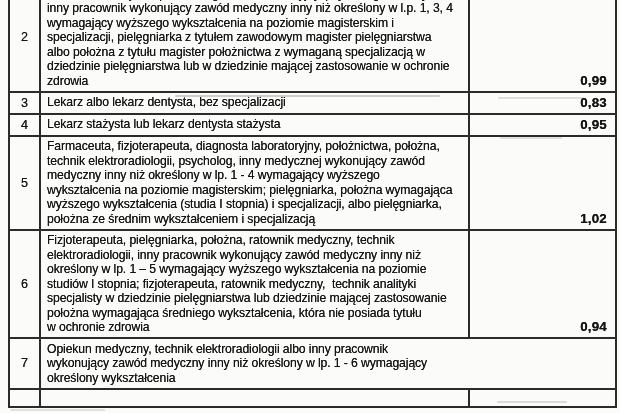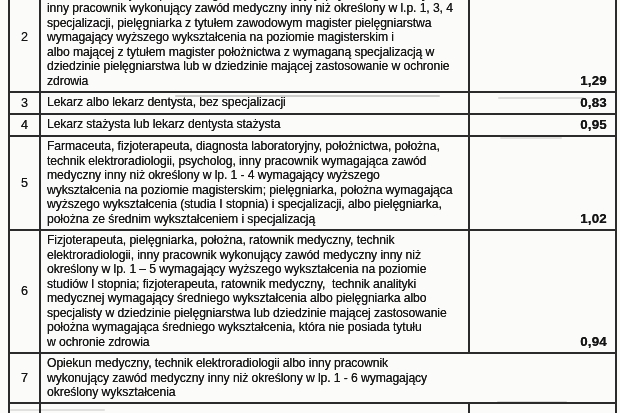--- a/index.html
+++ b/index.html
@@ -79,28 +79,28 @@
 
 <div class="page">
   <div class="doc-table">
   <div class="row">
     <div class="cell num">
           <span class="numtxt">2</span>
         </div>
     <div class="cell desc">
           <div>Farmaceuta, fizjoterapeuta, diagnosta laboratoryjny, psycholog kliniczny,</div>
           <div>inny pracownik wykonujący zawód medyczny inny niż określony w l.p. 1, 3, 4</div>
+          <div>wymagający wyższego wykształcenia na poziomie magisterskim i</div>
           <div>specjalizacji, pielęgniarka z tytułem zawodowym magister pielęgniarstwa</div>
-          <div>wymagający wyższego wykształcenia na poziomie magisterskim i</div>
-          <div>albo mającej z tytułem magister położnictwa z wymaganą specjalizacją w</div>
+          <div>albo położna z tytułu magister położnictwa z wymaganą specjalizacją w</div>
           <div>dziedzinie pielęgniarstwa lub w dziedzinie mającej zastosowanie w ochronie</div>
           <div>zdrowia</div>
         </div>
     <div class="cell val">
-          <span class="valtxt">1,29</span>
+          <span class="valtxt">0,99</span>
         </div>
   </div>
 
   <div class="row">
     <div class="cell num">
           <span class="numtxt">3</span>
         </div>
     <div class="cell desc">
           <div>Lekarz albo lekarz dentysta, bez specjalizacji</div>
         </div>
@@ -120,41 +120,40 @@
           <span class="valtxt">0,95</span>
         </div>
   </div>
 
   <div class="row">
     <div class="cell num">
           <span class="numtxt">5</span>
         </div>
     <div class="cell desc">
           <div>Farmaceuta, fizjoterapeuta, diagnosta laboratoryjny, położnictwa, położna,</div>
-          <div>technik elektroradiologii, psycholog, inny pracownik wymagająca zawód</div>
+          <div>technik elektroradiologii, psycholog, inny medycznej wykonujący zawód</div>
           <div>medyczny inny niż określony w lp. 1 - 4 wymagający wyższego</div>
           <div>wykształcenia na poziomie magisterskim; pielęgniarka, położna wymagająca</div>
           <div>wyższego wykształcenia (studia I stopnia) i specjalizacji, albo pielęgniarka,</div>
           <div>położna ze średnim wykształceniem i specjalizacją</div>
         </div>
     <div class="cell val">
           <span class="valtxt">1,02</span>
         </div>
   </div>
 
   <div class="row">
     <div class="cell num">
           <span class="numtxt">6</span>
         </div>
     <div class="cell desc">
           <div>Fizjoterapeuta, pielęgniarka, położna, ratownik medyczny, technik</div>
           <div>elektroradiologii, inny pracownik wykonujący zawód medyczny inny niż</div>
           <div>określony w lp. 1 – 5 wymagający wyższego wykształcenia na poziomie</div>
           <div>studiów I stopnia; fizjoterapeuta, ratownik medyczny,  technik analityki</div>
-          <div>medycznej wymagający średniego wykształcenia albo pielęgniarka albo</div>
           <div>specjalisty w dziedzinie pielęgniarstwa lub dziedzinie mającej zastosowanie</div>
           <div>położna wymagająca średniego wykształcenia, która nie posiada tytułu</div>
           <div>w ochronie zdrowia</div>
         </div>
     <div class="cell val">
           <span class="valtxt">0,94</span>
         </div>
   </div>
 
   <div class="row">

